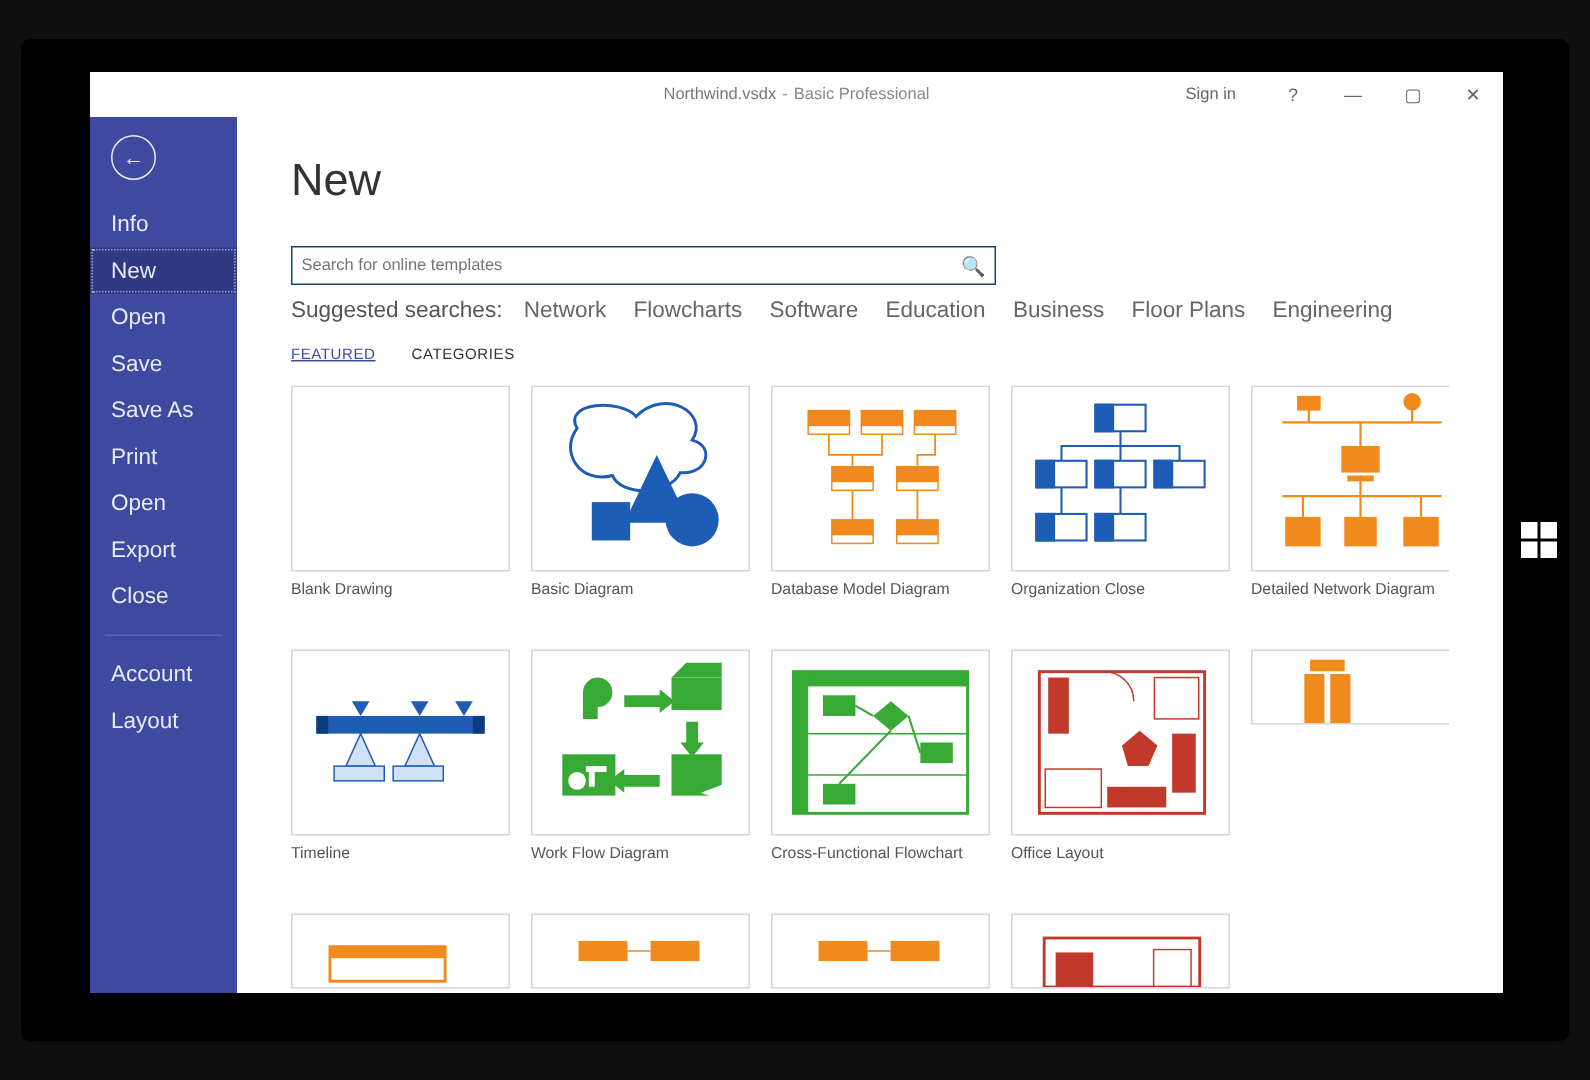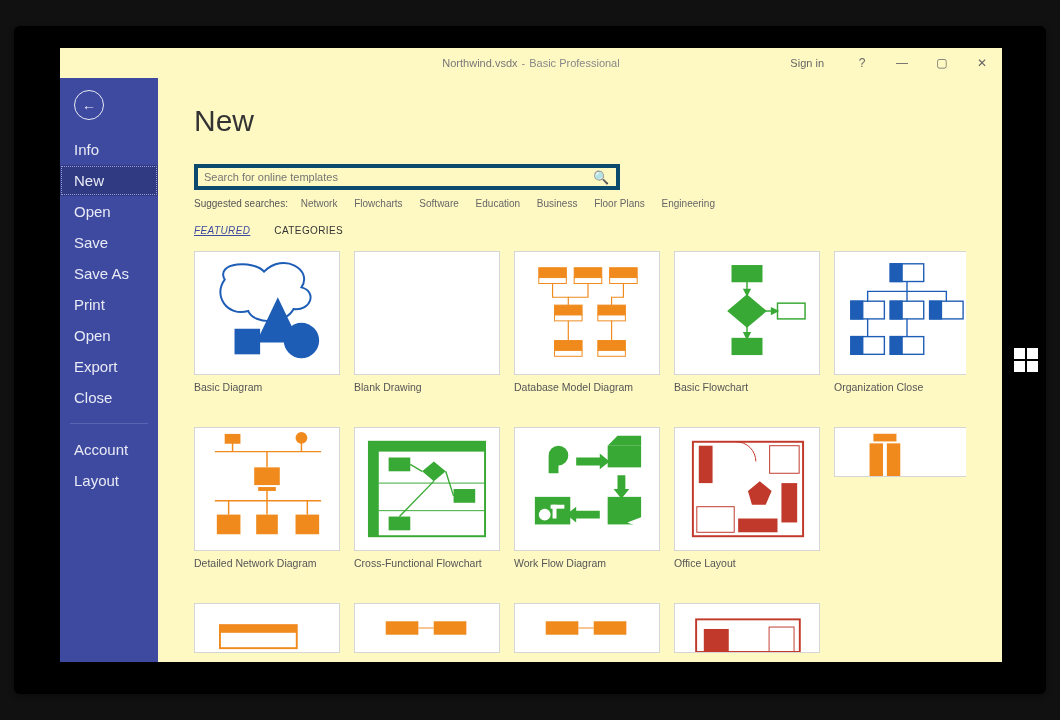--- a/index.html
+++ b/index.html
@@ -5,21 +5,21 @@
   * { box-sizing: border-box; margin: 0; padding: 0; font-family: "Segoe UI", Arial, sans-serif; }
   html, body { width: 1060px; height: 720px; overflow: hidden; background: #111; }
   
   
   .tablet {
     position: absolute; left: 14px; top: 26px; width: 1032px; height: 668px;
     background: #000; border-radius: 6px; box-shadow: 0 2px 6px rgba(0,0,0,.4);
   }
   .screen {
     position: absolute; left: 46px; top: 22px; width: 942px; height: 614px;
-    background: #fef9c3; overflow: hidden;
+    background: #ffffff; overflow: hidden;
   }
   .win-logo {
     position: absolute; right: 8px; top: 50%; transform: translateY(-50%);
     width: 24px; height: 24px; display: grid; grid-template-columns: 11px 11px; grid-template-rows: 11px 11px; gap: 2px;
   }
   .win-logo span { background: #fff; }
 
   
   .titlebar {
     height: 30px; display: flex; align-items: center; justify-content: center;
@@ -56,35 +56,35 @@
     background: #2f3a82; outline: 1px dotted #9aa0d6; outline-offset:-2px;
   }
   .nav-sep { height: 1px; background: #5a64b3; margin: 10px 10px; }
 
   .main {
     flex: 1; padding: 26px 36px 0 36px; overflow:hidden;
   }
   .page-title { font-size: 30px; font-weight: 300; color: #333; margin-bottom: 26px; }
 
   .searchbox {
-    width: 426px; height: 26px; border: 4px solid #0c4a6e; display:flex; align-items:center;
+    width: 470px; height: 26px; border: 1px solid #0c4a6e; display:flex; align-items:center;
     padding: 0 6px; margin-bottom: 8px;
   }
   .searchbox input {
     flex: 1; border: none; outline: none; font-size: 11px; color:#666; background:transparent;
   }
   .search-icon { font-size: 13px; color:#3e4aa0; }
 
-  .suggest-row { font-size: 10px; color:#666; margin-bottom: 16px; }
+  .suggest-row { font-size: 15px; color:#666; margin-bottom: 16px; }
   .suggest-row .slabel { color:#555; margin-right:10px; }
   .suggest-row .sterm { color:#666; margin-right: 14px; cursor:pointer; }
 
   .tabrow { display:flex; gap:24px; font-size:10px; letter-spacing:0.4px; margin-bottom:12px; }
   .tab { color:#333; cursor:pointer; position:relative; padding-bottom:3px; }
-  .tab.active { color:#3e4aa0; text-decoration: underline; font-style: italic; }
+  .tab.active { color:#3e4aa0; text-decoration: underline; }
 
   .gallery {
     display:grid; grid-template-columns: repeat(5, 146px); gap: 16px 14px;
     height: 420px; overflow:hidden;
   }
   .tpl { width:146px; }
   .thumb {
     width:146px; height:124px; border:1px solid #d6d6d6; background:#fff;
     display:flex; align-items:center; justify-content:center; overflow:hidden;
   }
@@ -152,34 +152,34 @@
         </div>
 
         <div class="tabrow">
           <span class="tab active">FEATURED</span>
           <span class="tab">CATEGORIES</span>
         </div>
 
         <div class="gallery">
 
           <div class="tpl">
+            <div class="thumb"></div>
+            <div class="tpl-label">Blank Drawing</div>
+          </div>
+
+          <div class="tpl">
             <div class="thumb">
               <svg viewBox="0 0 146 124">
                 <path d="M30 28 C 20 10, 60 8, 70 20 C 90 0, 120 18, 108 36 C 124 40, 118 60, 100 58 C 92 74, 60 74, 54 60 C 32 66, 18 44, 30 28 Z" fill="none" stroke="#1e5db5" stroke-width="2"></path>
                 <polygon points="62,92 84,46 106,92" fill="#1e5db5"></polygon>
                 <circle cx="108" cy="90" r="18" fill="#1e5db5"></circle>
                 <rect x="40" y="78" width="26" height="26" fill="#1e5db5"></rect>
               </svg>
             </div>
             <div class="tpl-label">Basic Diagram</div>
-          </div>
-
-          <div class="tpl">
-            <div class="thumb"></div>
-            <div class="tpl-label">Blank Drawing</div>
           </div>
 
           <div class="tpl">
             <div class="thumb">
               <svg viewBox="0 0 146 124">
                 <g fill="#f08a1d" stroke="#f08a1d">
                   <rect x="24" y="16" width="28" height="10"></rect>
                     <rect x="24" y="26" width="28" height="6" fill="#fff" stroke="#f08a1d"></rect>
                   <rect x="60" y="16" width="28" height="10"></rect>
                     <rect x="60" y="26" width="28" height="6" fill="#fff" stroke="#f08a1d"></rect>
@@ -199,41 +199,20 @@
                     <path d="M74 32 V46 H54"></path>
                     <path d="M110 32 V46 H98 V54"></path>
                   <path d="M54 70 V82 H54 V90"></path>
                     <path d="M98 70 V82 H98 V90"></path>
                 </g>
               </svg>
             </div>
             <div class="tpl-label">Database Model Diagram</div>
           </div>
 
-          <div class="tpl">
-            <div class="thumb">
-              <svg viewBox="0 0 146 124">
-                <g fill="#39a935" stroke="#39a935" stroke-width="1.5">
-                  <rect x="58" y="14" width="30" height="16"></rect>
-                  <polygon points="73,44 92,60 73,76 54,60"></polygon>
-                  <rect x="58" y="88" width="30" height="16"></rect>
-                  <rect x="104" y="52" width="28" height="16" fill="#fff"></rect>
-                </g>
-                <g stroke="#39a935" stroke-width="1.5" fill="none">
-                  <line x1="73" y1="30" x2="73" y2="44"></line>
-                    <polygon points="73,44 70,38 76,38" fill="#39a935"></polygon>
-                  <line x1="73" y1="76" x2="73" y2="88"></line>
-                    <polygon points="73,88 70,82 76,82" fill="#39a935"></polygon>
-                  <line x1="92" y1="60" x2="104" y2="60"></line>
-                    <polygon points="104,60 98,57 98,63" fill="#39a935"></polygon>
-                </g>
-              </svg>
-            </div>
-            <div class="tpl-label">Basic Flowchart</div>
-          </div>
 
           <div class="tpl">
             <div class="thumb">
               <svg viewBox="0 0 146 124">
                 <g stroke="#1e5db5" stroke-width="1.4" fill="#fff">
                   <rect x="56" y="12" width="34" height="18"></rect>
                     <rect x="56" y="12" width="12" height="18" fill="#1e5db5"></rect>
                   <rect x="16" y="50" width="34" height="18"></rect>
                     <rect x="16" y="50" width="12" height="18" fill="#1e5db5"></rect>
                   <rect x="56" y="50" width="34" height="18"></rect>
@@ -278,20 +257,65 @@
                     <rect x="64" y="60" width="18" height="4"></rect>
                   <rect x="22" y="88" width="24" height="20"></rect>
                     <rect x="62" y="88" width="22" height="20"></rect>
                     <rect x="102" y="88" width="24" height="20"></rect>
                 </g>
               </svg>
             </div>
             <div class="tpl-label">Detailed Network Diagram</div>
           </div>
 
+          <div class="tpl">
+            <div class="thumb">
+              <svg viewBox="0 0 146 124">
+                <rect x="16" y="44" width="114" height="12" fill="#1e5db5"></rect>
+                <rect x="16" y="44" width="8" height="12" fill="#0d3b7d"></rect>
+                <rect x="122" y="44" width="8" height="12" fill="#0d3b7d"></rect>
+                <g fill="#1e5db5">
+                  <polygon points="46,44 52,34 40,34"></polygon>
+                    <polygon points="86,44 92,34 80,34"></polygon>
+                    <polygon points="116,44 122,34 110,34"></polygon>
+                </g>
+                <path d="M46 56 L36 78 H56 Z" fill="#cfe1f6" stroke="#1e5db5"></path>
+                <path d="M86 56 L76 78 H96 Z" fill="#cfe1f6" stroke="#1e5db5"></path>
+                <rect x="28" y="78" width="34" height="10" fill="#cfe1f6" stroke="#1e5db5"></rect>
+                <rect x="68" y="78" width="34" height="10" fill="#cfe1f6" stroke="#1e5db5"></rect>
+              </svg>
+            </div>
+            <div class="tpl-label">Timeline</div>
+          </div>
+
+          <div class="tpl">
+            <div class="thumb">
+              <svg viewBox="0 0 146 124">
+                <g fill="#39a935">
+                  <path d="M34 18 v28 h10 v-8 a10 10 0 1 0 -10 -10 z"></path>
+                  <rect x="94" y="18" width="34" height="22"></rect>
+                    <polygon points="94,18 104,8 128,8 128,18"></polygon>
+                  <rect x="20" y="70" width="36" height="28"></rect>
+                  <rect x="94" y="70" width="34" height="28"></rect>
+                  <polygon points="114,96 130,90 130,102" fill="#fff"></polygon>
+                </g>
+                <g fill="#39a935">
+                  <polygon points="62,30 86,30 86,26 96,34 86,42 86,38 62,38"></polygon>
+                  <polygon points="112,48 112,62 116,62 108,72 100,62 104,62 104,48"></polygon>
+                  <polygon points="86,84 62,84 62,80 52,88 62,96 62,92 86,92"></polygon>
+                </g>
+                <g fill="#fff">
+                  <circle cx="30" cy="88" r="6"></circle>
+                    <rect x="38" y="78" width="4" height="14"></rect>
+                    <rect x="36" y="78" width="14" height="4"></rect>
+                </g>
+              </svg>
+            </div>
+            <div class="tpl-label">Work Flow Diagram</div>
+          </div>
 
           <div class="tpl">
             <div class="thumb">
               <svg viewBox="0 0 146 124">
                 <rect x="14" y="14" width="118" height="96" fill="none" stroke="#39a935" stroke-width="2"></rect>
                 <rect x="14" y="14" width="118" height="10" fill="#39a935"></rect>
                 <rect x="14" y="14" width="10" height="96" fill="#39a935"></rect>
                 <line x1="24" y1="56" x2="132" y2="56" stroke="#39a935"></line>
                 <line x1="24" y1="84" x2="132" y2="84" stroke="#39a935"></line>
                 <g fill="#39a935">
@@ -306,46 +330,20 @@
                     <line x1="80" y1="54" x2="45" y2="90"></line>
                 </g>
               </svg>
             </div>
             <div class="tpl-label">Cross-Functional Flowchart</div>
           </div>
 
           <div class="tpl">
             <div class="thumb">
               <svg viewBox="0 0 146 124">
-                <g fill="#39a935">
-                  <path d="M34 18 v28 h10 v-8 a10 10 0 1 0 -10 -10 z"></path>
-                  <rect x="94" y="18" width="34" height="22"></rect>
-                    <polygon points="94,18 104,8 128,8 128,18"></polygon>
-                  <rect x="20" y="70" width="36" height="28"></rect>
-                  <rect x="94" y="70" width="34" height="28"></rect>
-                  <polygon points="114,96 130,90 130,102" fill="#fff"></polygon>
-                </g>
-                <g fill="#39a935">
-                  <polygon points="62,30 86,30 86,26 96,34 86,42 86,38 62,38"></polygon>
-                  <polygon points="112,48 112,62 116,62 108,72 100,62 104,62 104,48"></polygon>
-                  <polygon points="86,84 62,84 62,80 52,88 62,96 62,92 86,92"></polygon>
-                </g>
-                <g fill="#fff">
-                  <circle cx="30" cy="88" r="6"></circle>
-                    <rect x="38" y="78" width="4" height="14"></rect>
-                    <rect x="36" y="78" width="14" height="4"></rect>
-                </g>
-              </svg>
-            </div>
-            <div class="tpl-label">Work Flow Diagram</div>
-          </div>
-
-          <div class="tpl">
-            <div class="thumb">
-              <svg viewBox="0 0 146 124">
                 <rect x="18" y="14" width="112" height="96" fill="none" stroke="#c0392b" stroke-width="2"></rect>
                 <rect x="22" y="80" width="38" height="26" fill="none" stroke="#c0392b"></rect>
                 <rect x="96" y="18" width="30" height="28" fill="none" stroke="#c0392b"></rect>
                 <g fill="#c0392b">
                   <rect x="24" y="18" width="14" height="38"></rect>
                   <polygon points="74,64 86,54 98,64 92,78 78,78"></polygon>
                   <rect x="64" y="92" width="40" height="14"></rect>
                   <rect x="108" y="56" width="16" height="40"></rect>
                 </g>
                 <path d="M62 14 A20 20 0 0 1 82 34" fill="none" stroke="#c0392b"></path>

